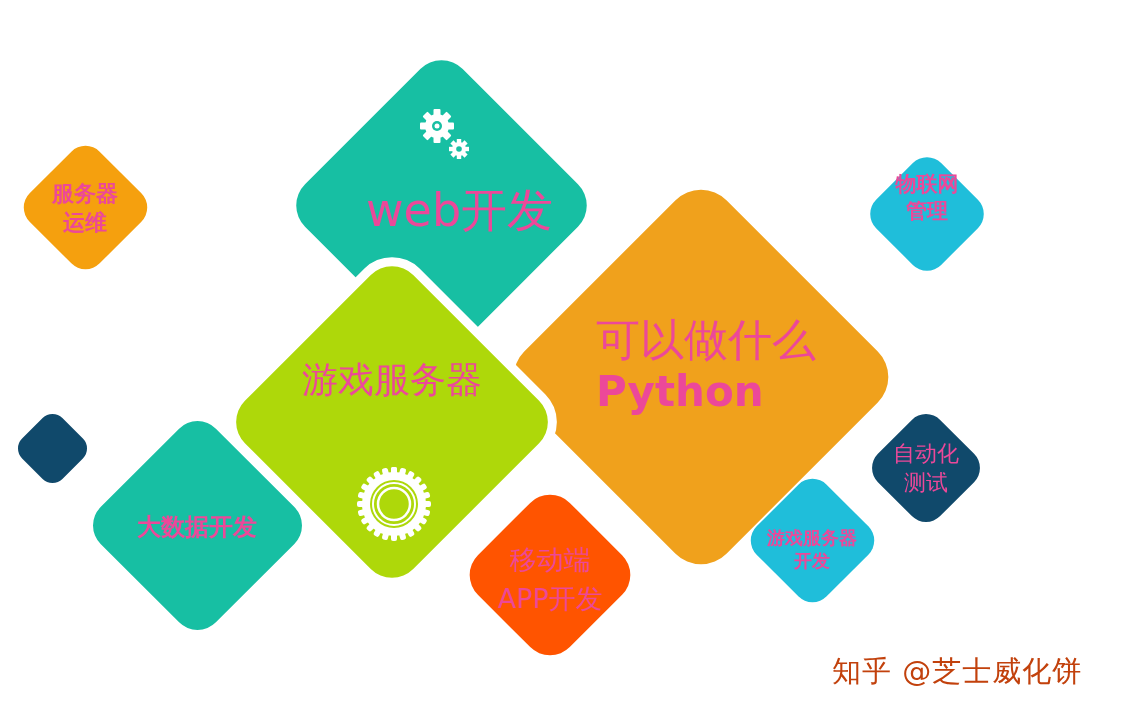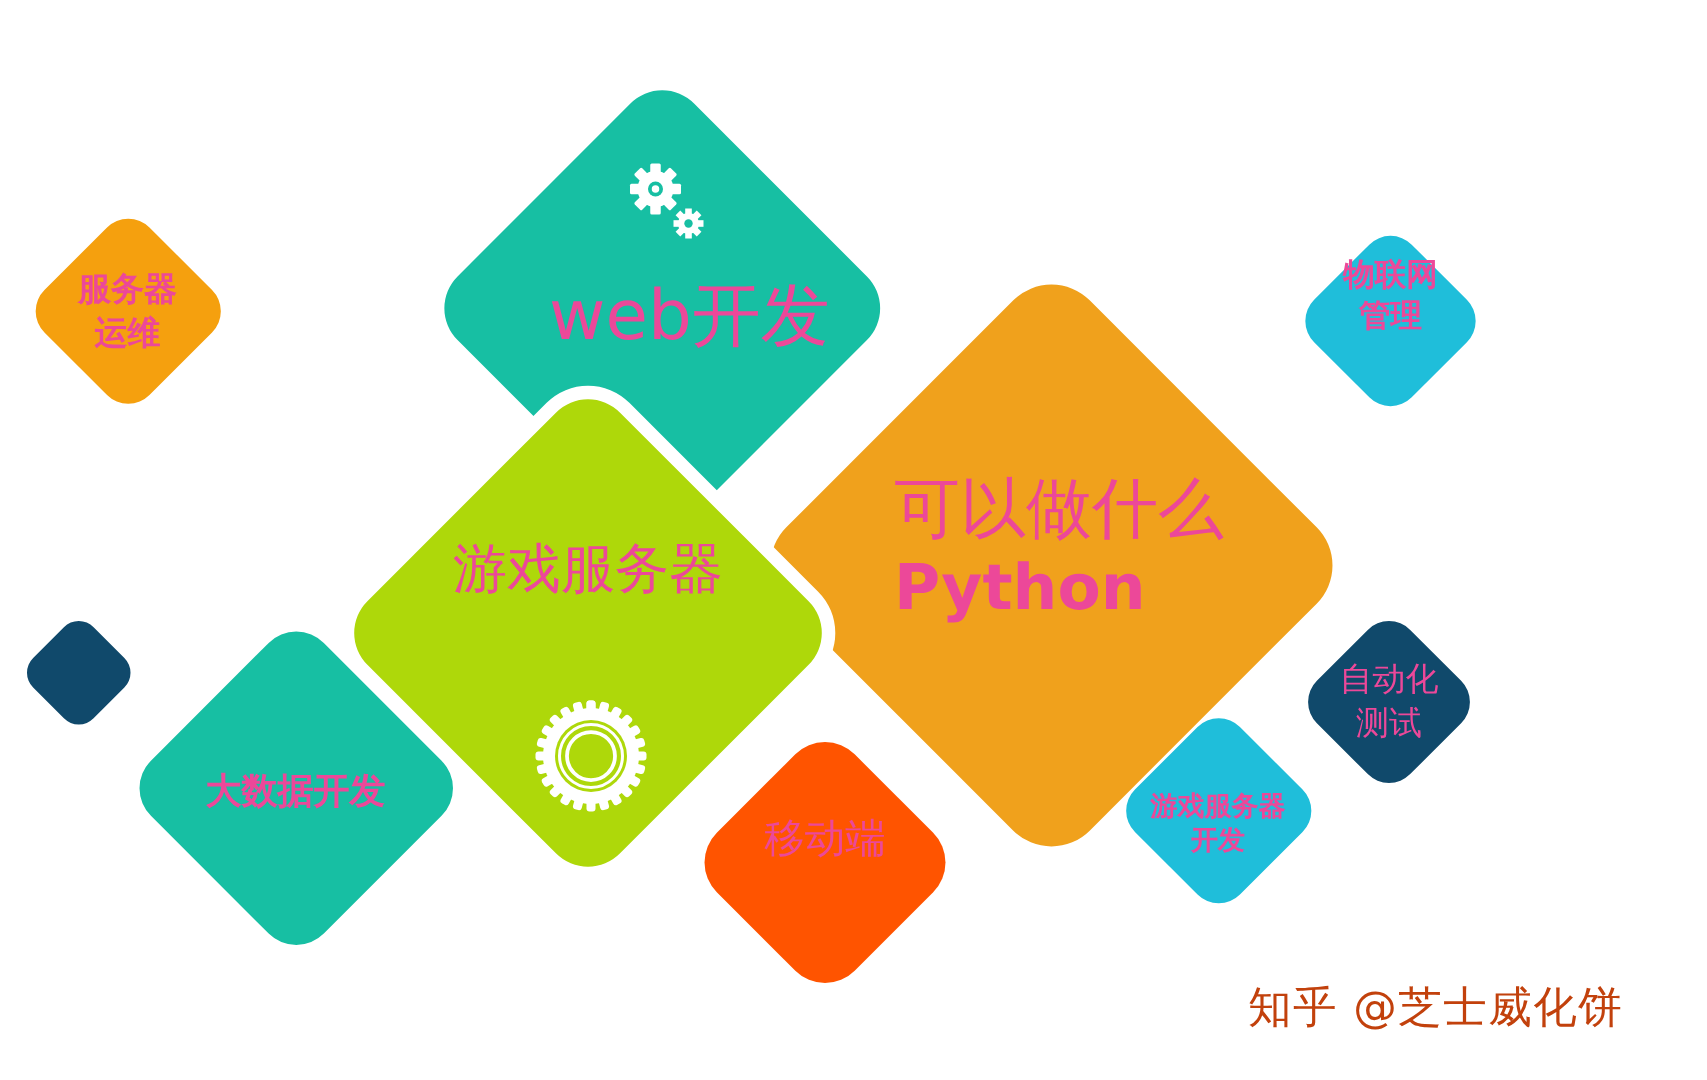--- a/index.html
+++ b/index.html
@@ -171,20 +171,21 @@
 
 <div class="lbl" style="left:596px;top:314px;text-align:left;">
   <span style="font-size:44px;line-height:1.2;">可以做什么</span>
   <span style="font-size:42px;font-weight:bold;line-height:1.2;">Python</span>
 </div>
 
 <div class="lbl" style="left:112px;top:512px;width:170px;font-size:24px;font-weight:bold;">大数据开发</div>
 
 <div class="lbl" style="left:480px;top:540px;width:140px;font-size:27px;line-height:1.45;">
   <span>移动端</span>
+  <span>APP开发</span>
 </div>
 
 <div class="lbl" style="left:880px;top:440px;width:92px;font-size:22px;line-height:1.3;">
   <span>自动化</span>
   <span>测试</span>
 </div>
 
 <div class="lbl" style="left:752px;top:526px;width:120px;font-size:18px;font-weight:bold;line-height:1.3;">
   <span>游戏服务器</span>
   <span>开发</span>

